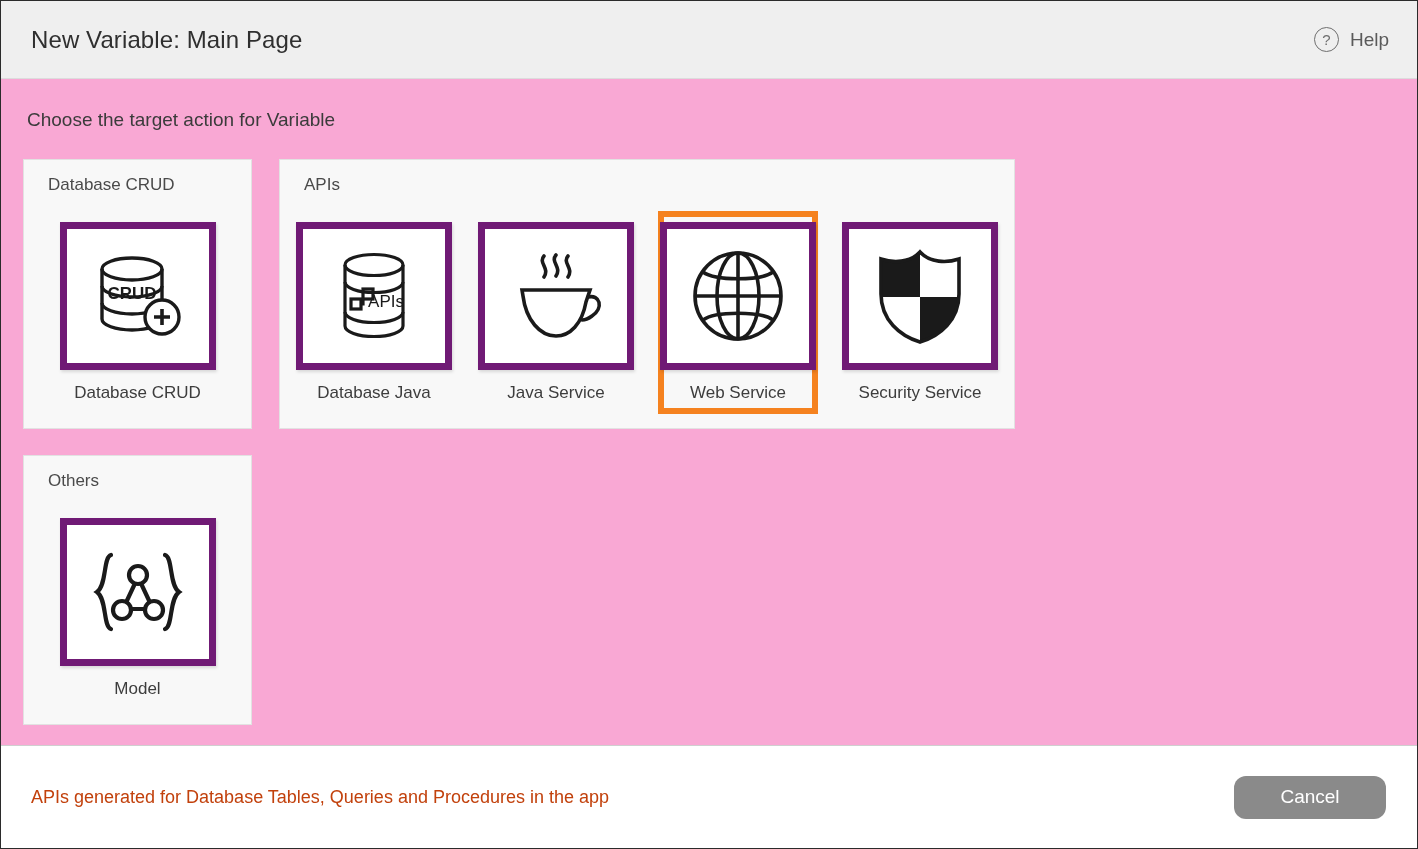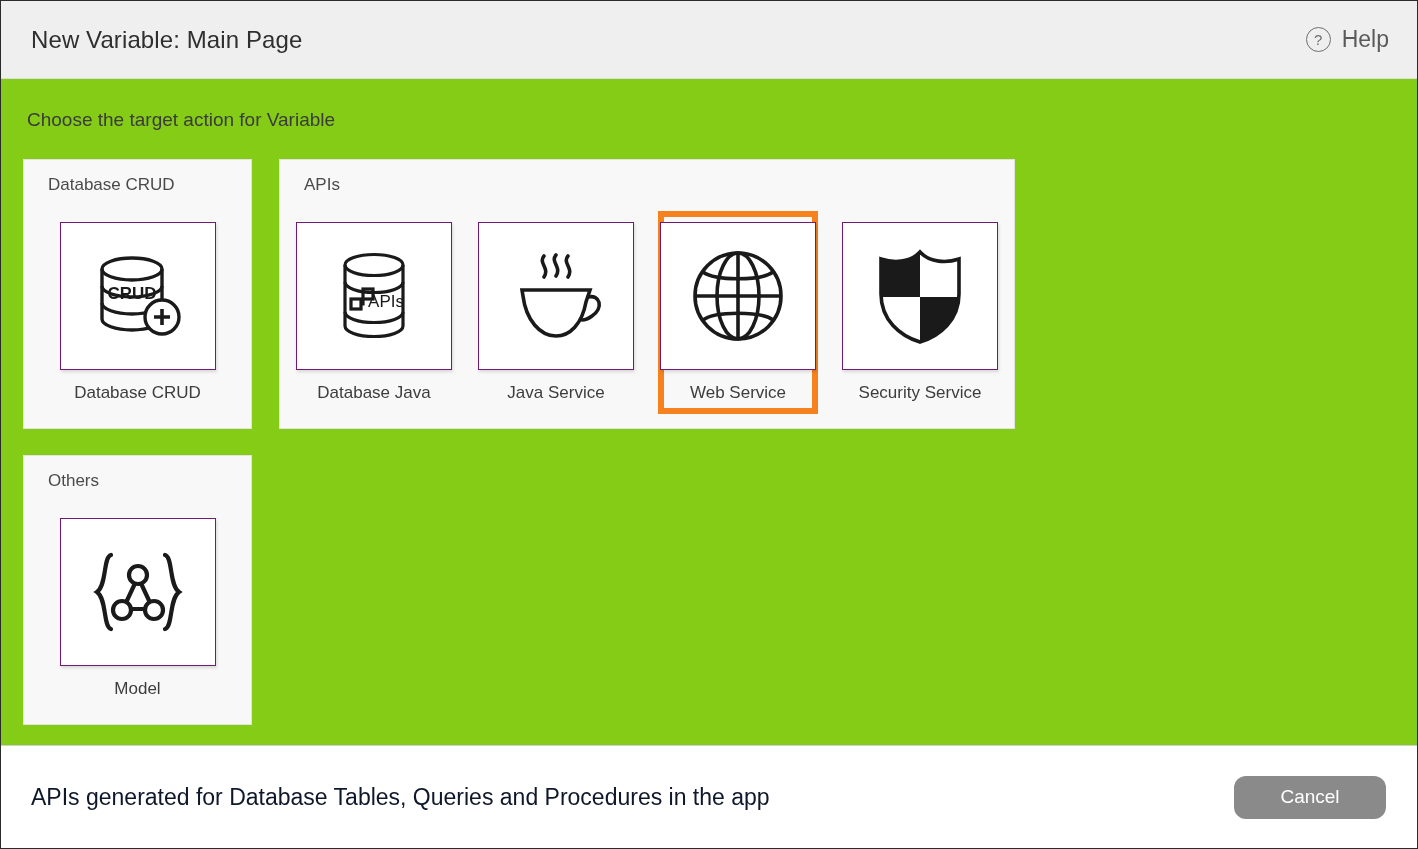--- a/index.html
+++ b/index.html
@@ -53,29 +53,29 @@
     border-radius: 50%;
     display: flex;
     align-items: center;
     justify-content: center;
     font-size: 15px;
     color: #6f6f6f;
     line-height: 1;
     padding-bottom: 1px;
   }
   .help-label {
-    font-size: 23px;
+    font-size: 19px;
     color: #5a5a5a;
   }
 
   
   .dialog-body {
     flex: 1 1 auto;
     padding: 30px 0 0 0;
-    background: #84cc16;
+    background: #f9a8d4;
     position: relative;
   }
   .prompt {
     font-size: 19px;
     color: #3b3b3b;
     padding: 0 0 0 26px;
     margin-bottom: 28px;
   }
 
   .groups-row {
@@ -112,21 +112,21 @@
     cursor: pointer;
     padding: 5px;
     border: 6px solid transparent;
   }
   .tile.highlighted { border-color: #f5821f; }
 
   .tile-box {
     width: 156px;
     height: 148px;
     background: #ffffff;
-    border: 1px solid #701a75;
+    border: 7px solid #701a75;
     box-shadow: 1px 2px 3px rgba(0,0,0,0.13);
     display: flex;
     align-items: center;
     justify-content: center;
   }
   .tile-label {
     margin-top: 13px;
     font-size: 17px;
     color: #3d3d3d;
     white-space: nowrap;
@@ -147,22 +147,22 @@
     flex: 0 0 103px;
     height: 103px;
     border-top: 1px solid #cfcfcf;
     background: #ffffff;
     display: flex;
     align-items: center;
     justify-content: space-between;
     padding: 0 31px 0 30px;
   }
   .footer-note {
-    font-size: 23px;
-    color: #0f172a;
+    font-size: 18px;
+    color: #c2410c;
   }
   .cancel-button {
     width: 152px;
     height: 43px;
     background: #8a8a8a;
     color: #ffffff;
     border: none;
     border-radius: 12px;
     font-size: 19px;
     font-family: "Liberation Sans", sans-serif;

